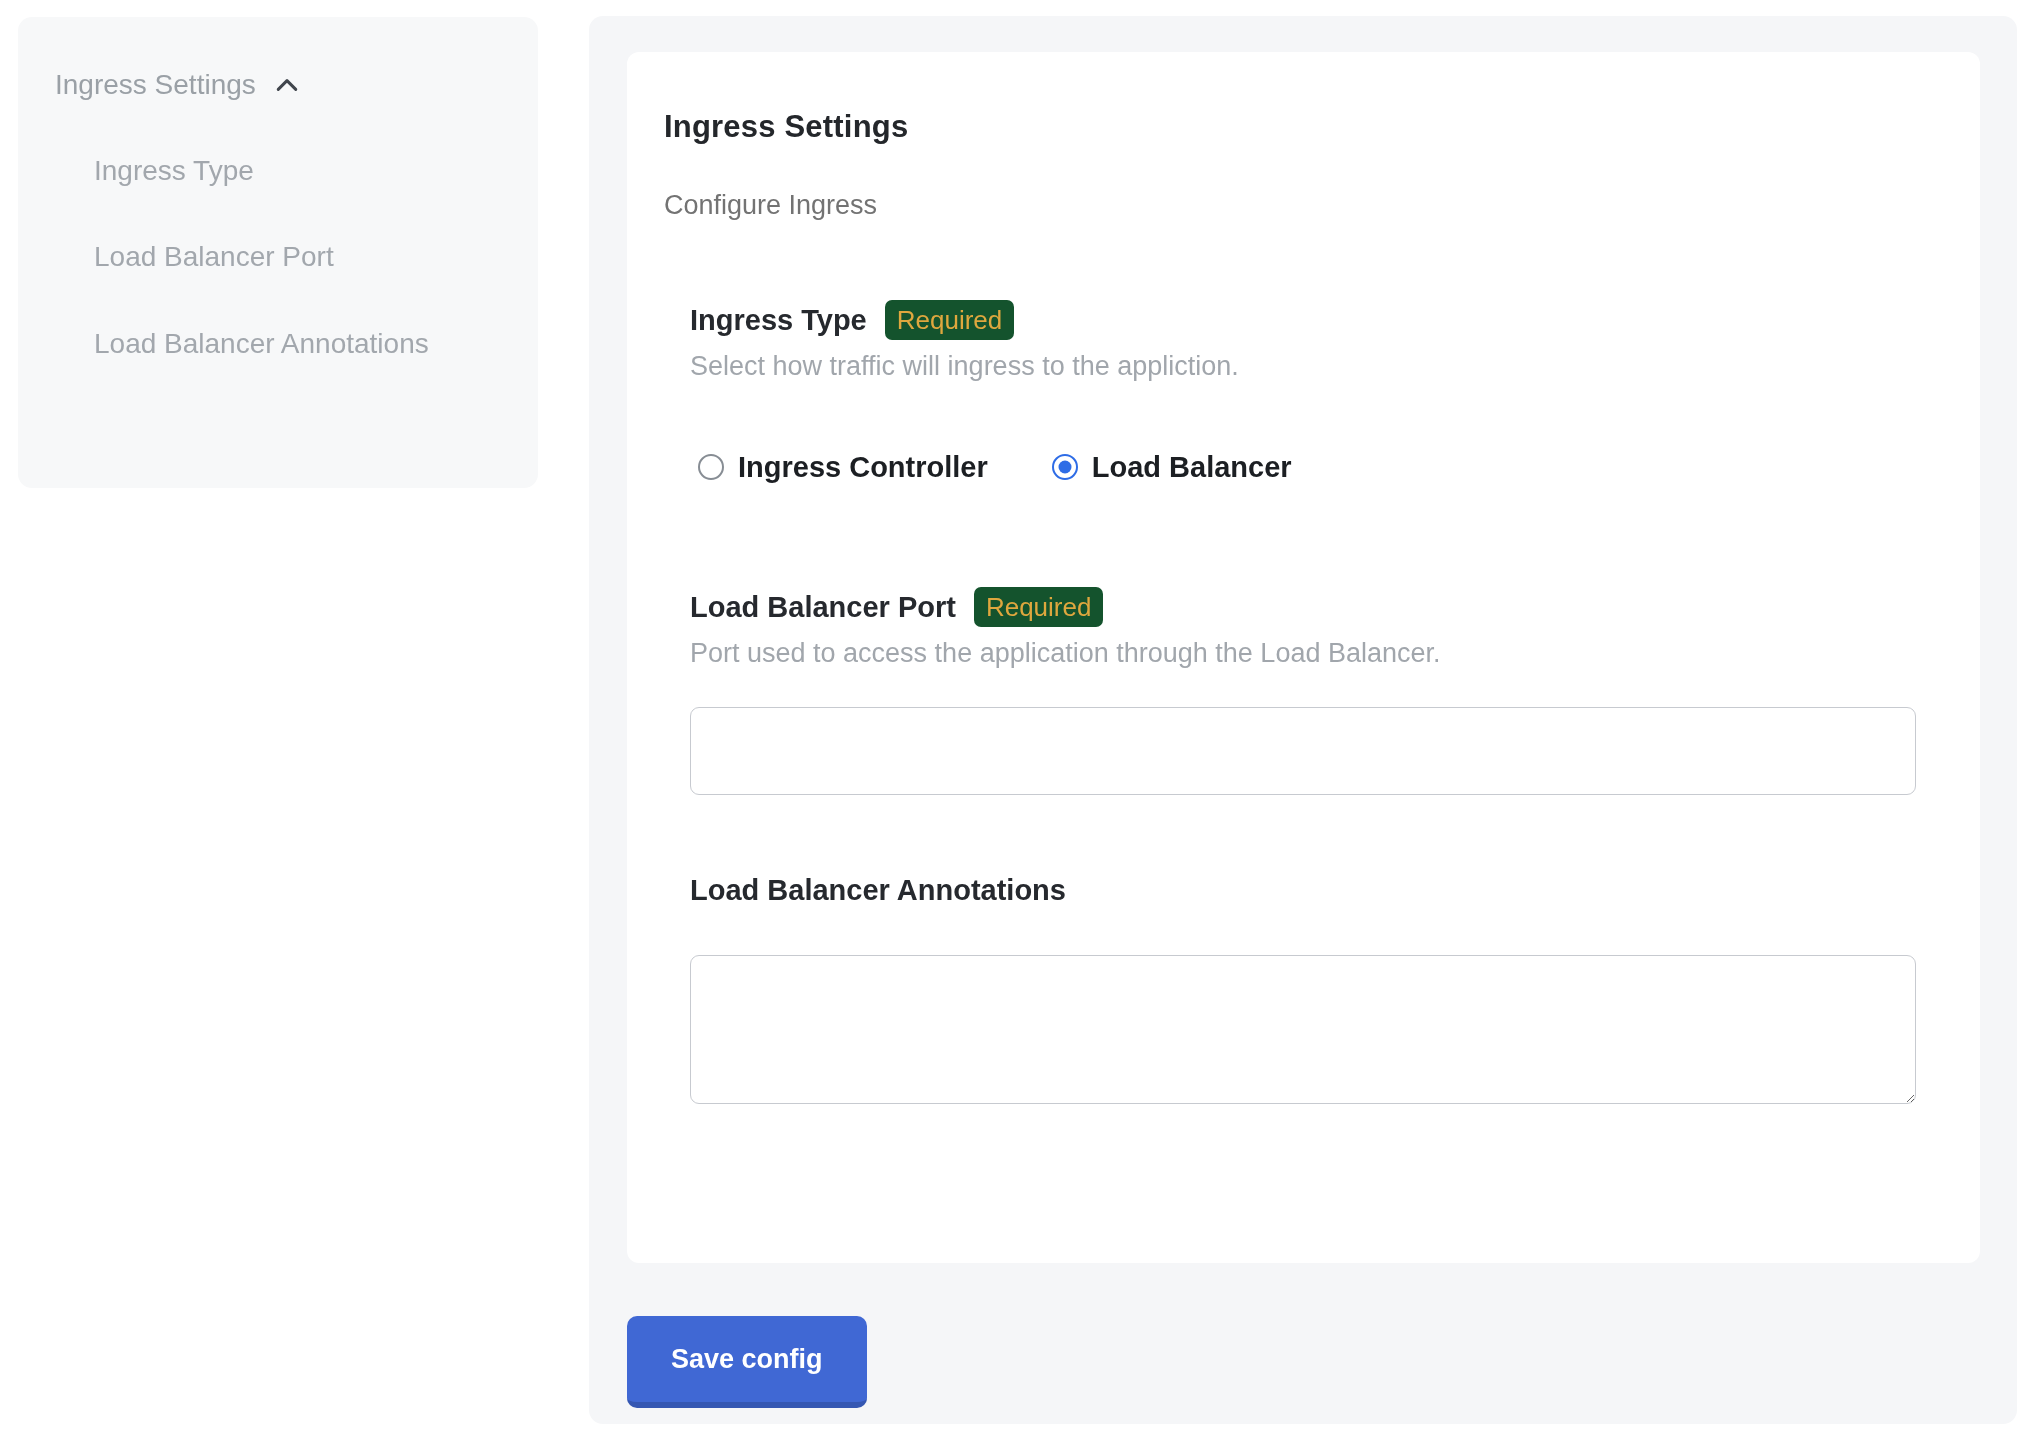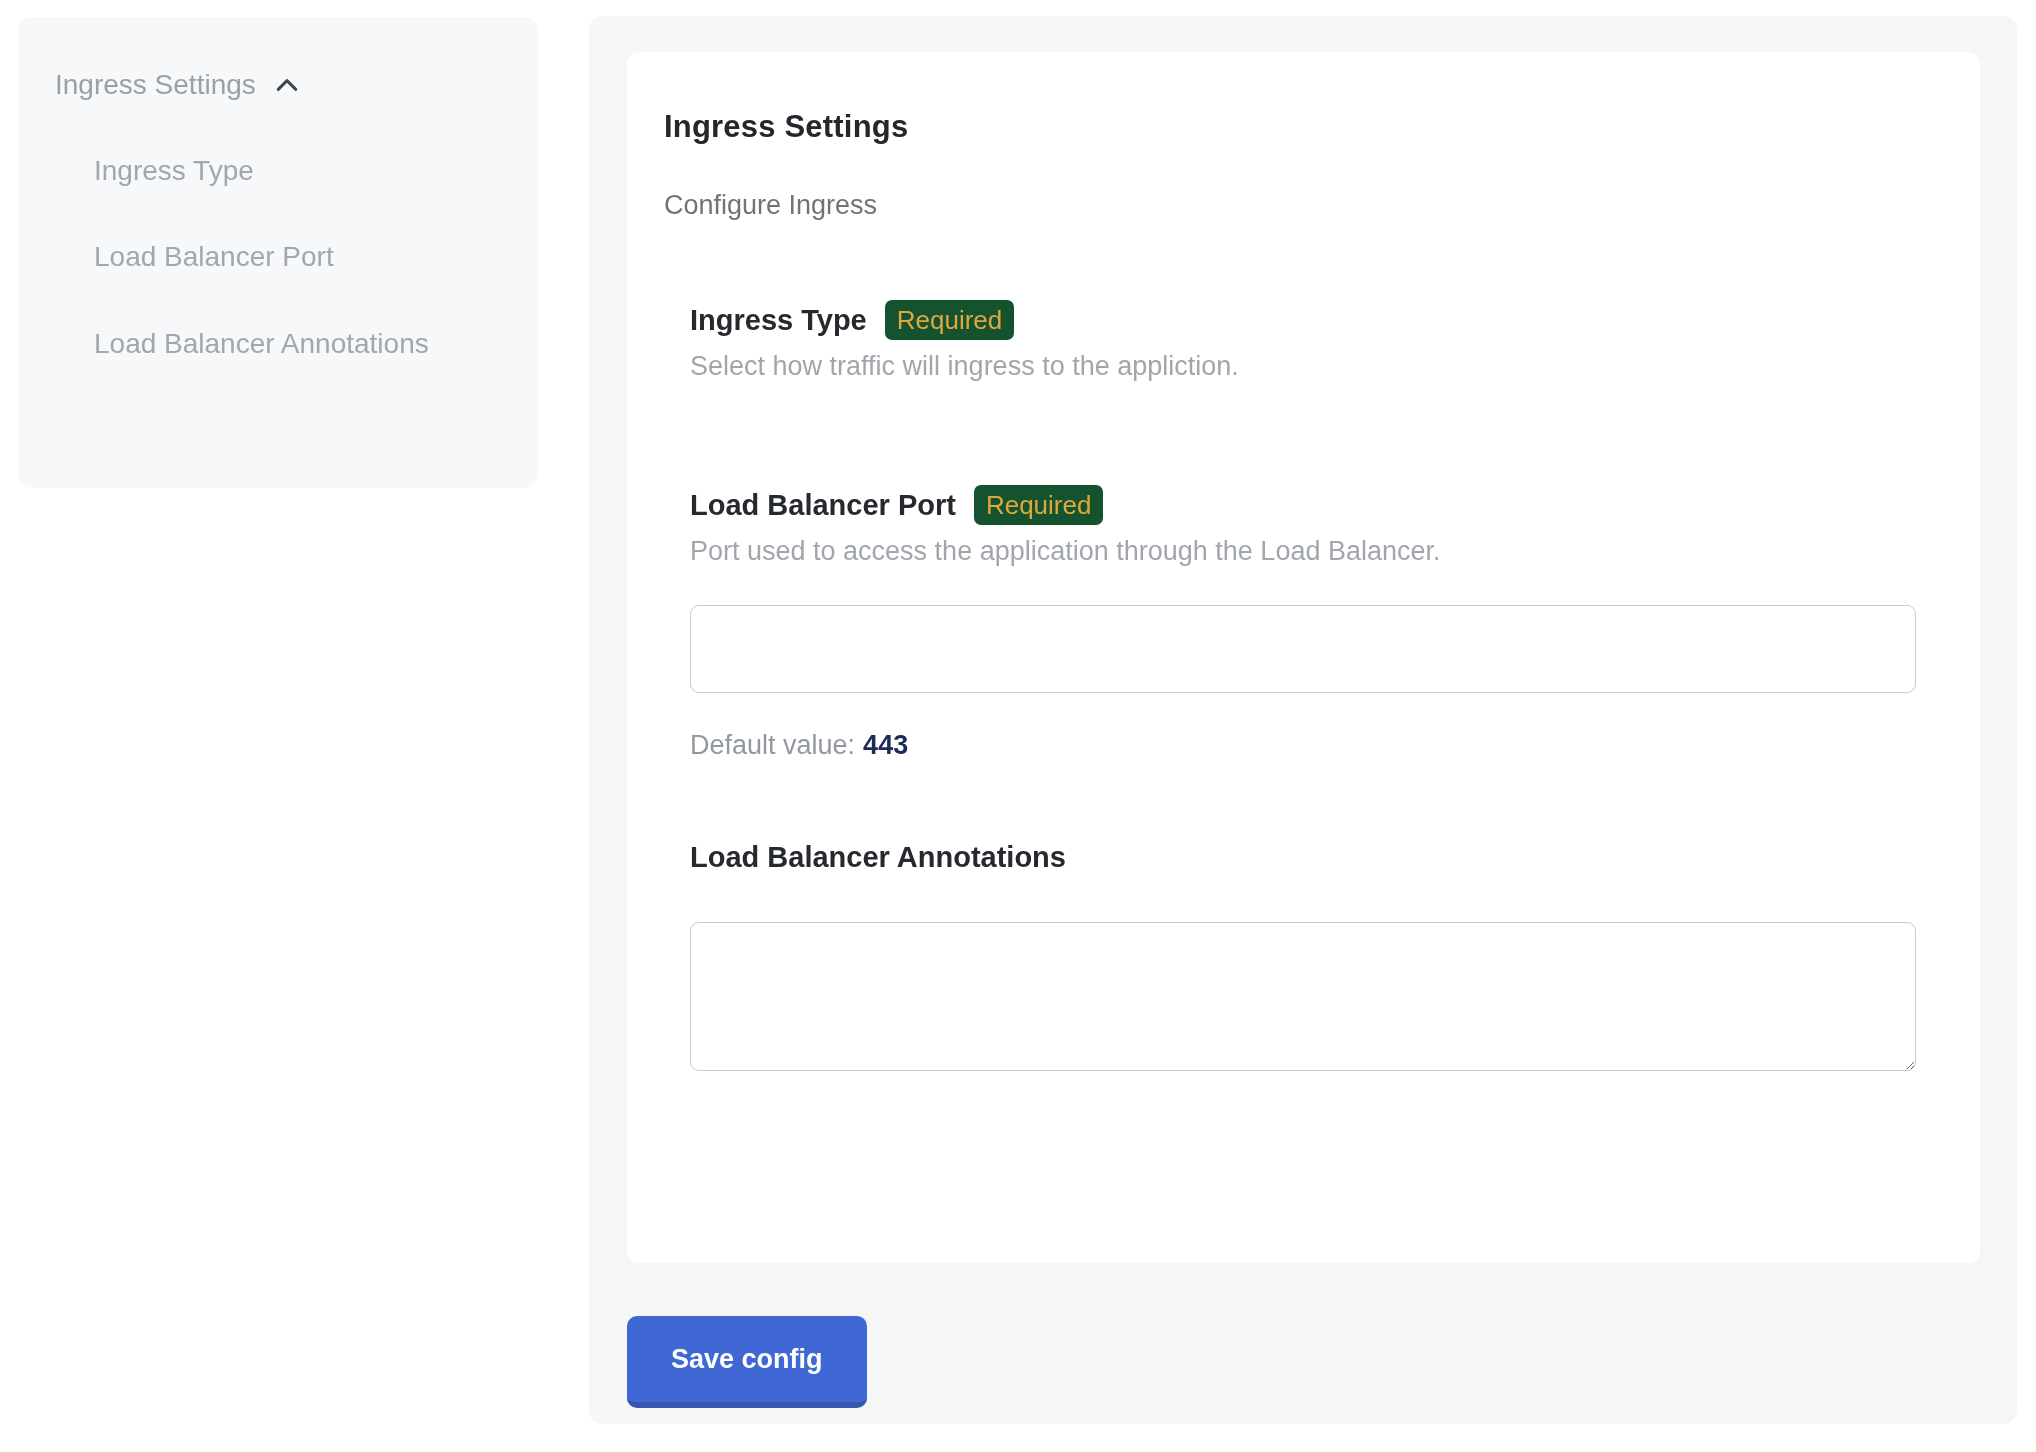--- a/index.html
+++ b/index.html
@@ -159,30 +159,39 @@
   <section class="card">
     <h1>Ingress Settings</h1>
     <p class="subtitle">Configure Ingress</p>
 
     <div class="section section--ingress-type">
       <div class="section-heading-row">
         <h2>Ingress Type</h2>
         <span class="badge">Required</span>
       </div>
       <p class="section-desc">Select how traffic will ingress to the appliction.</p>
+      <div class="radio-row">
+        <label class="radio-option">
+          <span class="radio"></span>
+          <span class="radio-label">Ingress Controller</span>
+        </label>
+        <label class="radio-option">
+          <span class="radio radio--selected"></span>
+          <span class="radio-label">Load Balancer</span>
+        </label>
+      </div>
     </div>
 
     <div class="section section--lb-port">
       <div class="section-heading-row">
         <h2>Load Balancer Port</h2>
         <span class="badge">Required</span>
       </div>
       <p class="section-desc">Port used to access the application through the Load Balancer.</p>
       <input class="text-input" type="text" value="" style="">
-      <p class="default-line"><span>Default value:</span><strong>443</strong></p>
     </div>
 
     <div class="section section--lb-annotations">
       <div class="section-heading-row">
         <h2>Load Balancer Annotations</h2>
       </div>
       <textarea class="text-area" style=""></textarea>
     </div>
   </section>
 

